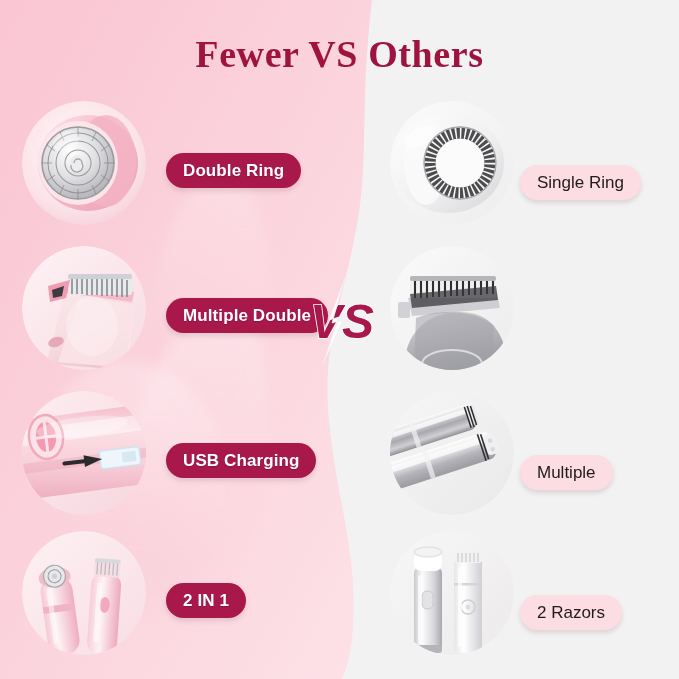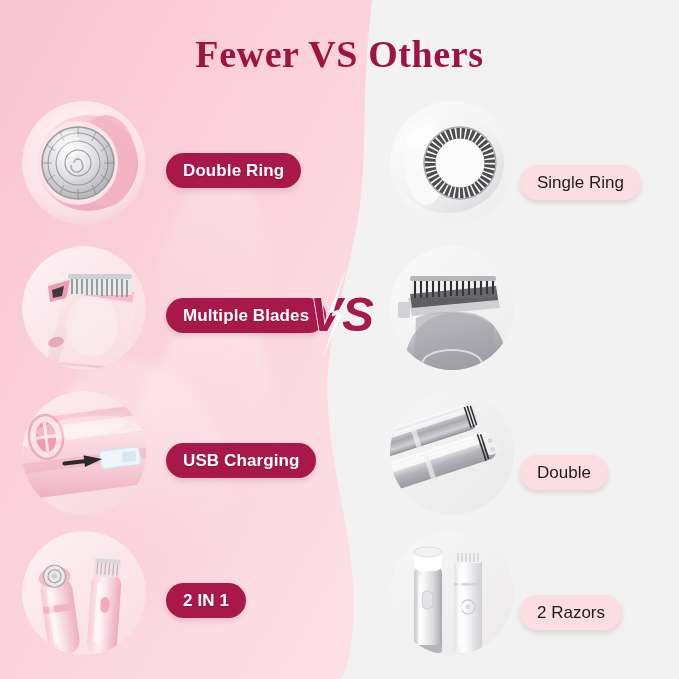--- a/index.html
+++ b/index.html
@@ -78,21 +78,21 @@
     left:166px;background:#a8184a;color:#ffffff;font-weight:600;
     letter-spacing:.1px;
     text-shadow:0 1px 1px rgba(0,0,0,.18);
   }
   .pill.theirs{
     left:168px;background:#fbdde3;color:#211b1c;font-weight:400;margin-top:12px;
   }
 
   
   .vs{
-    position:absolute;left:299px;top:269px;width:86px;height:90px;z-index:8;
+    position:absolute;left:299px;top:276px;width:86px;height:90px;z-index:8;
   }
   .vs svg{display:block;width:86px;height:90px;}
 </style>
 </head>
 <body>
 
 <div class="poster">
 
   <div class="bg-right"></div>
 
@@ -244,21 +244,21 @@
             </g>
             <rect x="46" y="28" width="64" height="5" rx="2" fill="#cfd0d4"></rect>
           </g>
           <path d="M26,40 L48,34 L44,52 L28,56 Z" fill="#f09bb1"></path>
           <path d="M30,44 L42,40 L40,50 L31,52 Z" fill="#3c3c40"></path>
           <path d="M58,52 L112,58 L106,122 L36,116 Z" fill="#fbe6ea" opacity=".8"></path>
           <ellipse cx="34" cy="96" rx="8" ry="5" fill="#e5aab9" transform="rotate(-18 34 96)"></ellipse>
           <ellipse cx="70" cy="80" rx="26" ry="30" fill="#ffffff" opacity=".25"></ellipse>
         </svg>
       </div>
-      <div class="pill ours">Multiple Blades</div>
+      <div class="pill ours">Multiple Double</div>
     </div>
 
     <div class="cell right">
       <div class="photo">
         <svg viewBox="0 0 124 124" xmlns="http://www.w3.org/2000/svg">
           <defs>
             <linearGradient id="r2wbg" x1="0" y1="0" x2="1" y2="1">
               <stop offset="0%" stop-color="#fafafa"></stop>
               <stop offset="100%" stop-color="#ececed"></stop>
             </linearGradient>
@@ -378,21 +378,21 @@
             <circle cx="102" cy="71" r="2.2" fill="#d7d7da"></circle>
             <g stroke="#303034" stroke-width="1.6">
               <line x1="92" y1="52" x2="92" y2="80"></line>
                 <line x1="95" y1="53" x2="95" y2="79"></line>
             </g>
             <rect x="30" y="20" width="5" height="26" fill="#f2f2f3" opacity=".7"></rect>
             <rect x="34" y="52" width="5" height="28" fill="#f2f2f3" opacity=".7"></rect>
           </g>
         </svg>
       </div>
-      <div class="pill theirs">Double</div>
+      <div class="pill theirs">Multiple</div>
     </div>
   </div>
 
   <div class="row r4">
 
     <div class="cell left">
       <div class="photo">
         <svg viewBox="0 0 124 124" xmlns="http://www.w3.org/2000/svg">
           <defs>
             <linearGradient id="r4bg" x1="0" y1="0" x2="1" y2="1">

